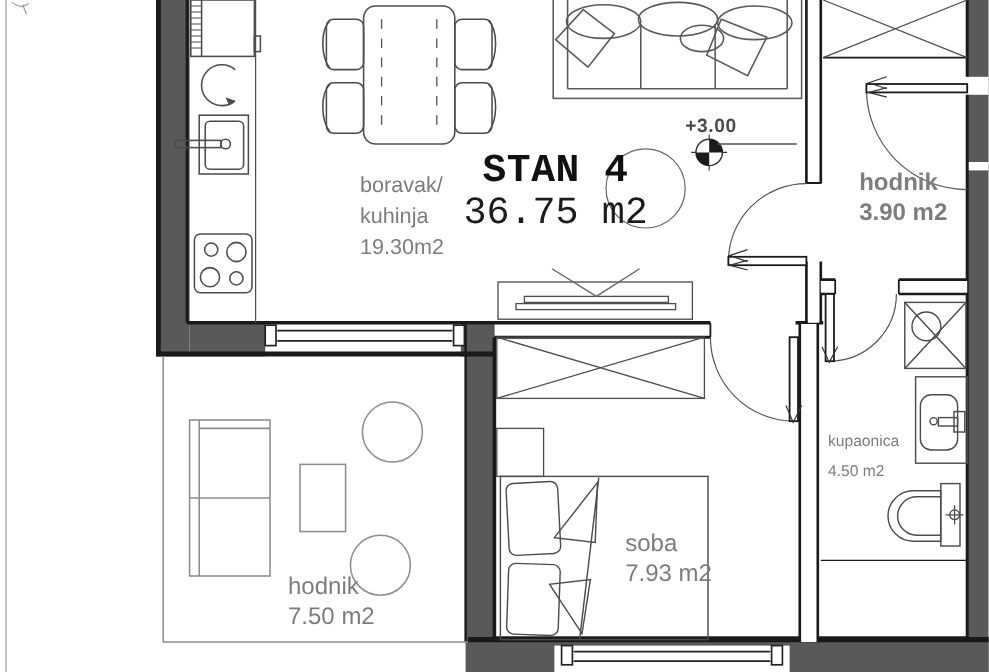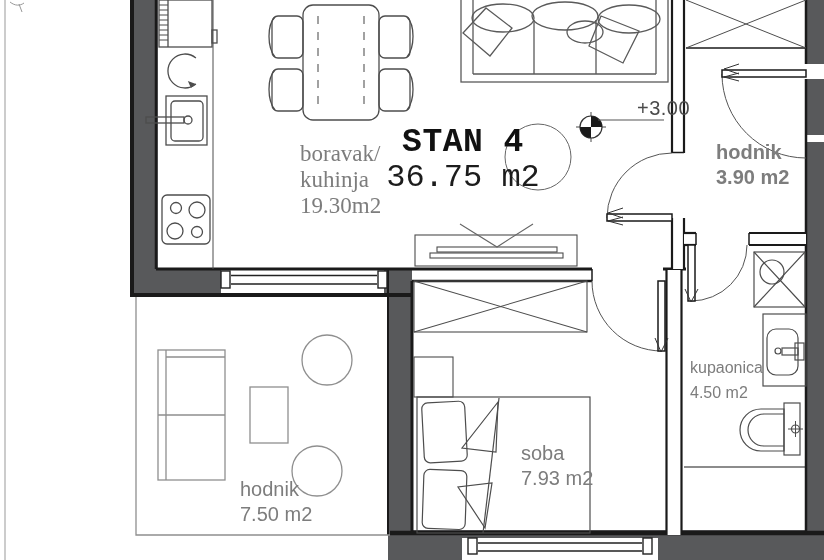--- a/index.html
+++ b/index.html
@@ -1,24 +1,24 @@
 <!DOCTYPE html>
 <html><head>
 <meta charset="utf-8">
 <style>
   html,body{margin:0;padding:0;background:#fff;}
   #canvas{position:relative;width:824px;height:560px;background:#ffffff;overflow:hidden;
           font-family:"Liberation Sans",sans-serif;}
   #plan-svg{position:absolute;left:0;top:0;}
   .room-label{position:absolute;color:#7d7d7d;font-size:20px;line-height:25px;white-space:nowrap;}
-  .living-label{font-size:23px;line-height:26px;font-family:Liberation Serif, serif;}
+  .living-label{font-size:18px;line-height:26px;}
   .title-block{position:absolute;left:386px;top:125px;width:154px;text-align:center;color:#111;font-family:Liberation Mono, monospace;}
   .title-line1{font-weight:bold;font-size:33px;line-height:36px;letter-spacing:.5px;}
   .title-line2{font-size:32px;line-height:34px;color:#1c1c1c;}
-  .elev-label{position:absolute;left:637px;top:97px;font-size:20px;font-weight:normal;color:#4a4a4a;letter-spacing:.5px;}
+  .elev-label{position:absolute;left:571px;top:97px;font-size:16px;font-weight:bold;color:#4a4a4a;letter-spacing:.5px;}
 </style>
 </head>
 <body>
 
 <div id="canvas">
 
 <svg id="plan-svg" width="824" height="560" viewBox="0 0 824 560">
 
   <g fill="#58595b" stroke="none">
     <rect x="130" y="0" width="28" height="297"></rect>
@@ -254,21 +254,21 @@
     <div class="title-line2">36.75 m2</div>
   </div>
 
   <div class="elev-label">+3.00</div>
 
   <div class="room-label" style="left:716px;top:140px;font-weight:bold;">
     <div>hodnik</div>
     <div>3.90 m2</div>
   </div>
 
-  <div class="room-label" style="left:690px;top:355px;font-size:16px;">
+  <div class="room-label" style="left:690px;top:355px;font-size:13px;">
     <div>kupaonica</div>
     <div>4.50 m2</div>
   </div>
 
   <div class="room-label" style="left:521px;top:441px;">
     <div>soba</div>
     <div>7.93 m2</div>
   </div>
 
   <div class="room-label" style="left:240px;top:477px;">

